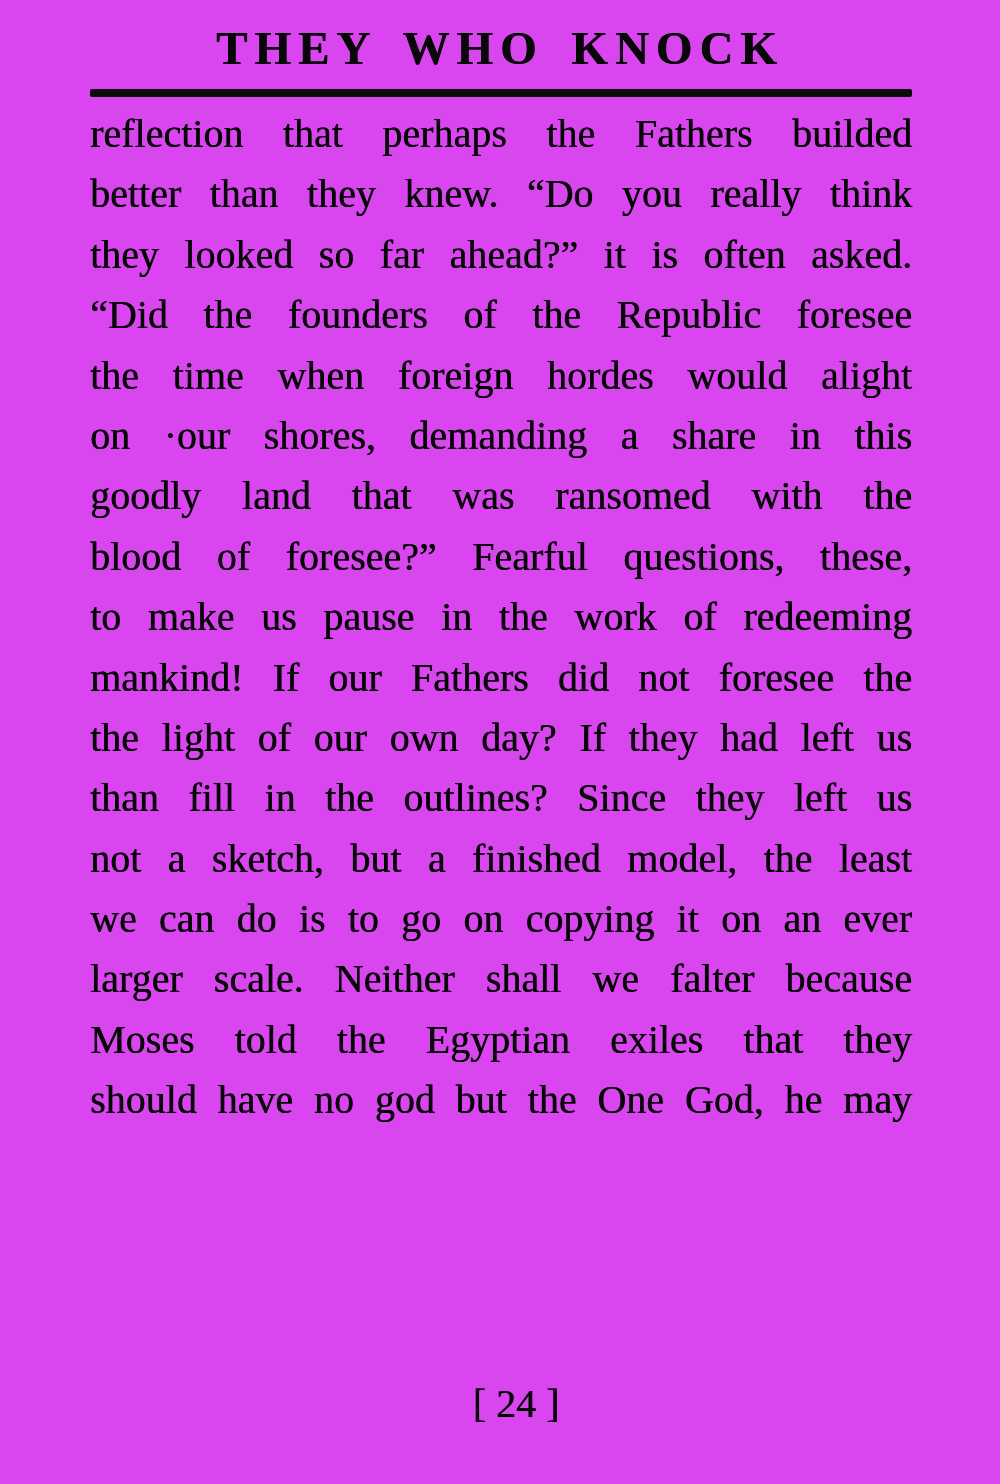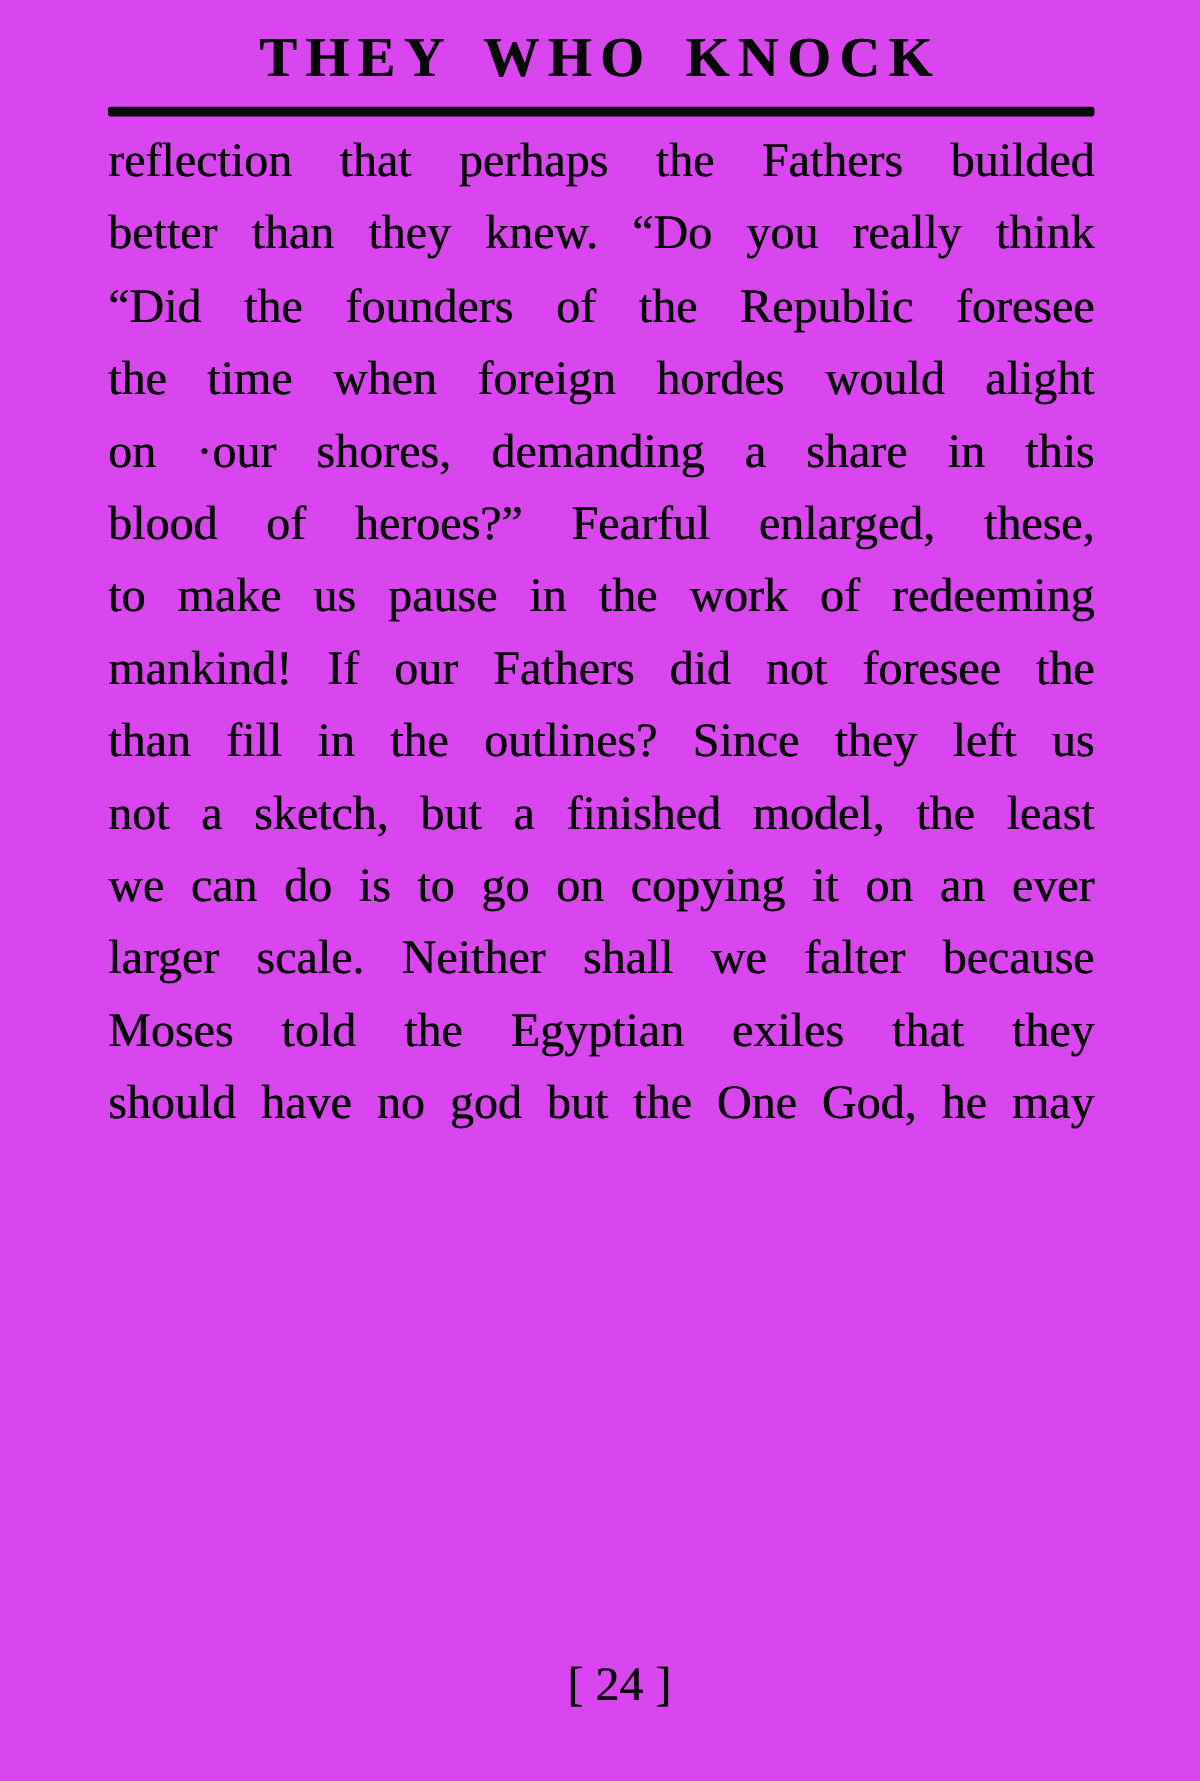--- a/index.html
+++ b/index.html
@@ -71,26 +71,29 @@
 
 <div class="page">
 
   <div class="running-head">THEY WHO KNOCK</div>
 
   <div class="head-rule"></div>
 
   <div class="body-block">
     <div class="text-line">reflection that perhaps the Fathers builded</div>
     <div class="text-line">better than they knew. “Do you really think</div>
+    <div class="text-line">they looked so far ahead?” it is often asked.</div>
     <div class="text-line">“Did the founders of the Republic foresee</div>
     <div class="text-line">the time when foreign hordes would alight</div>
     <div class="text-line">on ·our shores, demanding a share in this</div>
-    <div class="text-line">blood of heroes?” Fearful enlarged, these,</div>
+    <div class="text-line">goodly land that was ransomed with the</div>
+    <div class="text-line">blood of foresee?” Fearful questions, these,</div>
     <div class="text-line">to make us pause in the work of redeeming</div>
     <div class="text-line">mankind! If our Fathers did not foresee the</div>
+    <div class="text-line">the light of our own day? If they had left us</div>
     <div class="text-line">than fill in the outlines? Since they left us</div>
     <div class="text-line">not a sketch, but a finished model, the least</div>
     <div class="text-line">we can do is to go on copying it on an ever</div>
     <div class="text-line">larger scale. Neither shall we falter because</div>
     <div class="text-line">Moses told the Egyptian exiles that they</div>
     <div class="text-line">should have no god but the One God, he may</div>
   </div>
 
   <div class="folio">[ 24 ]</div>
 

